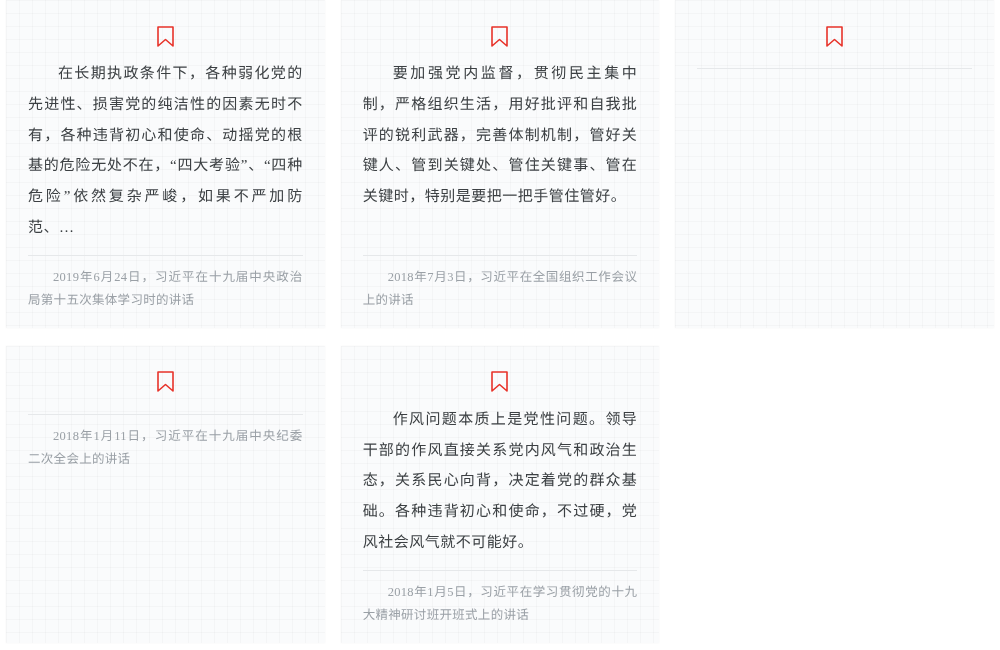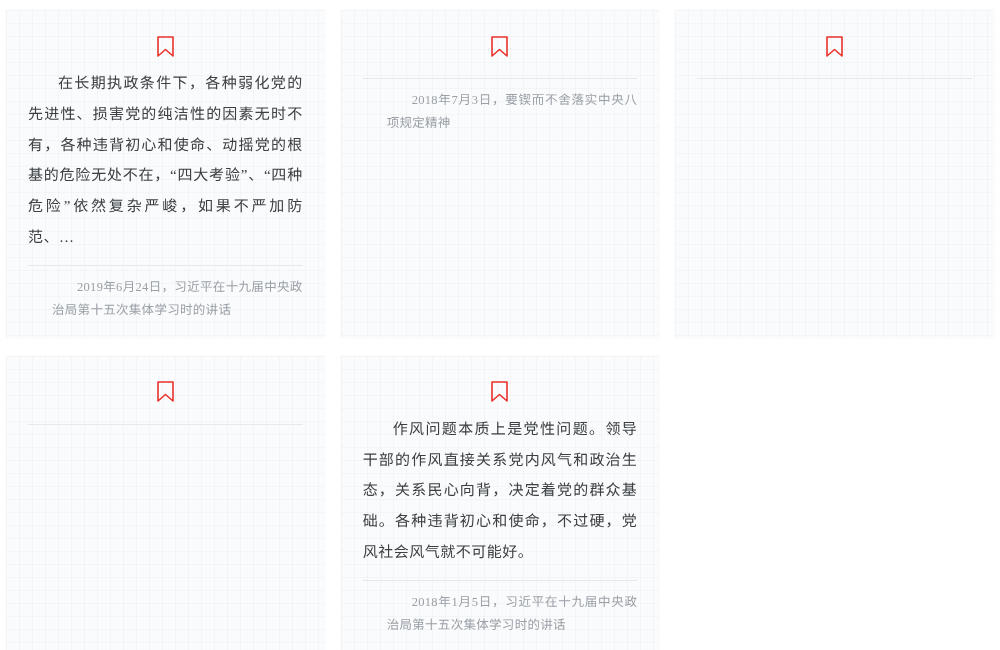--- a/index.html
+++ b/index.html
@@ -12,21 +12,21 @@
     height: 650px;
     background: #ffffff;
     font-family: "Liberation Sans", "DejaVu Sans", sans-serif;
     overflow: hidden;
   }
   #card-grid {
     display: grid;
     grid-template-columns: repeat(3, 1fr);
     grid-template-rows: repeat(2, 1fr);
     gap: 18px 16px;
-    padding: 10px 6px;
+    padding: 0 6px;
     box-sizing: border-box;
     width: 1000px;
     height: 520px;
   }
   .quote-card {
     position: relative;
     background-color: #fafbfc;
     background-image:
       linear-gradient(to right, rgba(0,0,0,0.022) 1px, transparent 1px),
       linear-gradient(to bottom, rgba(0,0,0,0.022) 1px, transparent 1px);
@@ -69,21 +69,20 @@
   }
   .quote-source {
     font-size: 12.5px;
     line-height: 1.85;
     color: #9aa0a6;
     text-indent: 2em;
     text-align: justify;
     font-family: "Liberation Serif", "DejaVu Serif", serif;
     letter-spacing: 0.3px;
     padding-bottom: 2px;
-    margin-left: 24px;
   }
 </style>
 </head>
 <body>
 
 <div id="card-grid">
 
   <div class="quote-card">
     <div class="bookmark-wrap">
       <span class="bookmark-icon">
@@ -99,22 +98,23 @@
 
 
   <div class="quote-card">
     <div class="bookmark-wrap">
       <span class="bookmark-icon">
         <svg width="17" height="21" viewBox="0 0 17 21" xmlns="http://www.w3.org/2000/svg">
           <path d="M1 1 H16 V20 L8.5 13.5 L1 20 Z" fill="none" stroke="#e8332a" stroke-width="1.6" stroke-linejoin="round"></path>
         </svg>
       </span>
     </div>
+    <div class="quote-body">要加强党内监督，贯彻民主集中制，严格组织生活，用好批评和自我批评的锐利武器，完善体制机制，管好关键人、管到关键处、管住关键事、管在关键时，特别是要把一把手管住管好。</div>
     <hr class="divider">
-    <div class="quote-source">2018年7月3日，要锲而不舍落实中央八项规定精神</div>
+    <div class="quote-source">2018年7月3日，习近平在全国组织工作会议上的讲话</div>
   </div>
 
   <div class="quote-card">
     <div class="bookmark-wrap">
       <span class="bookmark-icon">
         <svg width="17" height="21" viewBox="0 0 17 21" xmlns="http://www.w3.org/2000/svg">
           <path d="M1 1 H16 V20 L8.5 13.5 L1 20 Z" fill="none" stroke="#e8332a" stroke-width="1.6" stroke-linejoin="round"></path>
         </svg>
       </span>
     </div>
@@ -123,28 +123,29 @@
 
   <div class="quote-card">
     <div class="bookmark-wrap">
       <span class="bookmark-icon">
         <svg width="17" height="21" viewBox="0 0 17 21" xmlns="http://www.w3.org/2000/svg">
           <path d="M1 1 H16 V20 L8.5 13.5 L1 20 Z" fill="none" stroke="#e8332a" stroke-width="1.6" stroke-linejoin="round"></path>
         </svg>
       </span>
     </div>
     <hr class="divider">
+    <div class="quote-source">2018年1月11日，习近平在十九届中央纪委二次全会上的讲话</div>
   </div>
 
   <div class="quote-card">
     <div class="bookmark-wrap">
       <span class="bookmark-icon">
         <svg width="17" height="21" viewBox="0 0 17 21" xmlns="http://www.w3.org/2000/svg">
           <path d="M1 1 H16 V20 L8.5 13.5 L1 20 Z" fill="none" stroke="#e8332a" stroke-width="1.6" stroke-linejoin="round"></path>
         </svg>
       </span>
     </div>
     <div class="quote-body">作风问题本质上是党性问题。领导干部的作风直接关系党内风气和政治生态，关系民心向背，决定着党的群众基础。各种违背初心和使命，不过硬，党风社会风气就不可能好。</div>
     <hr class="divider">
-    <div class="quote-source">2018年1月5日，习近平在十九届中央政治局第十五次集体学习时的讲话</div>
+    <div class="quote-source">2018年1月5日，习近平在学习贯彻党的十九大精神研讨班开班式上的讲话</div>
   </div>
 
 </div>
 
 </body></html>

